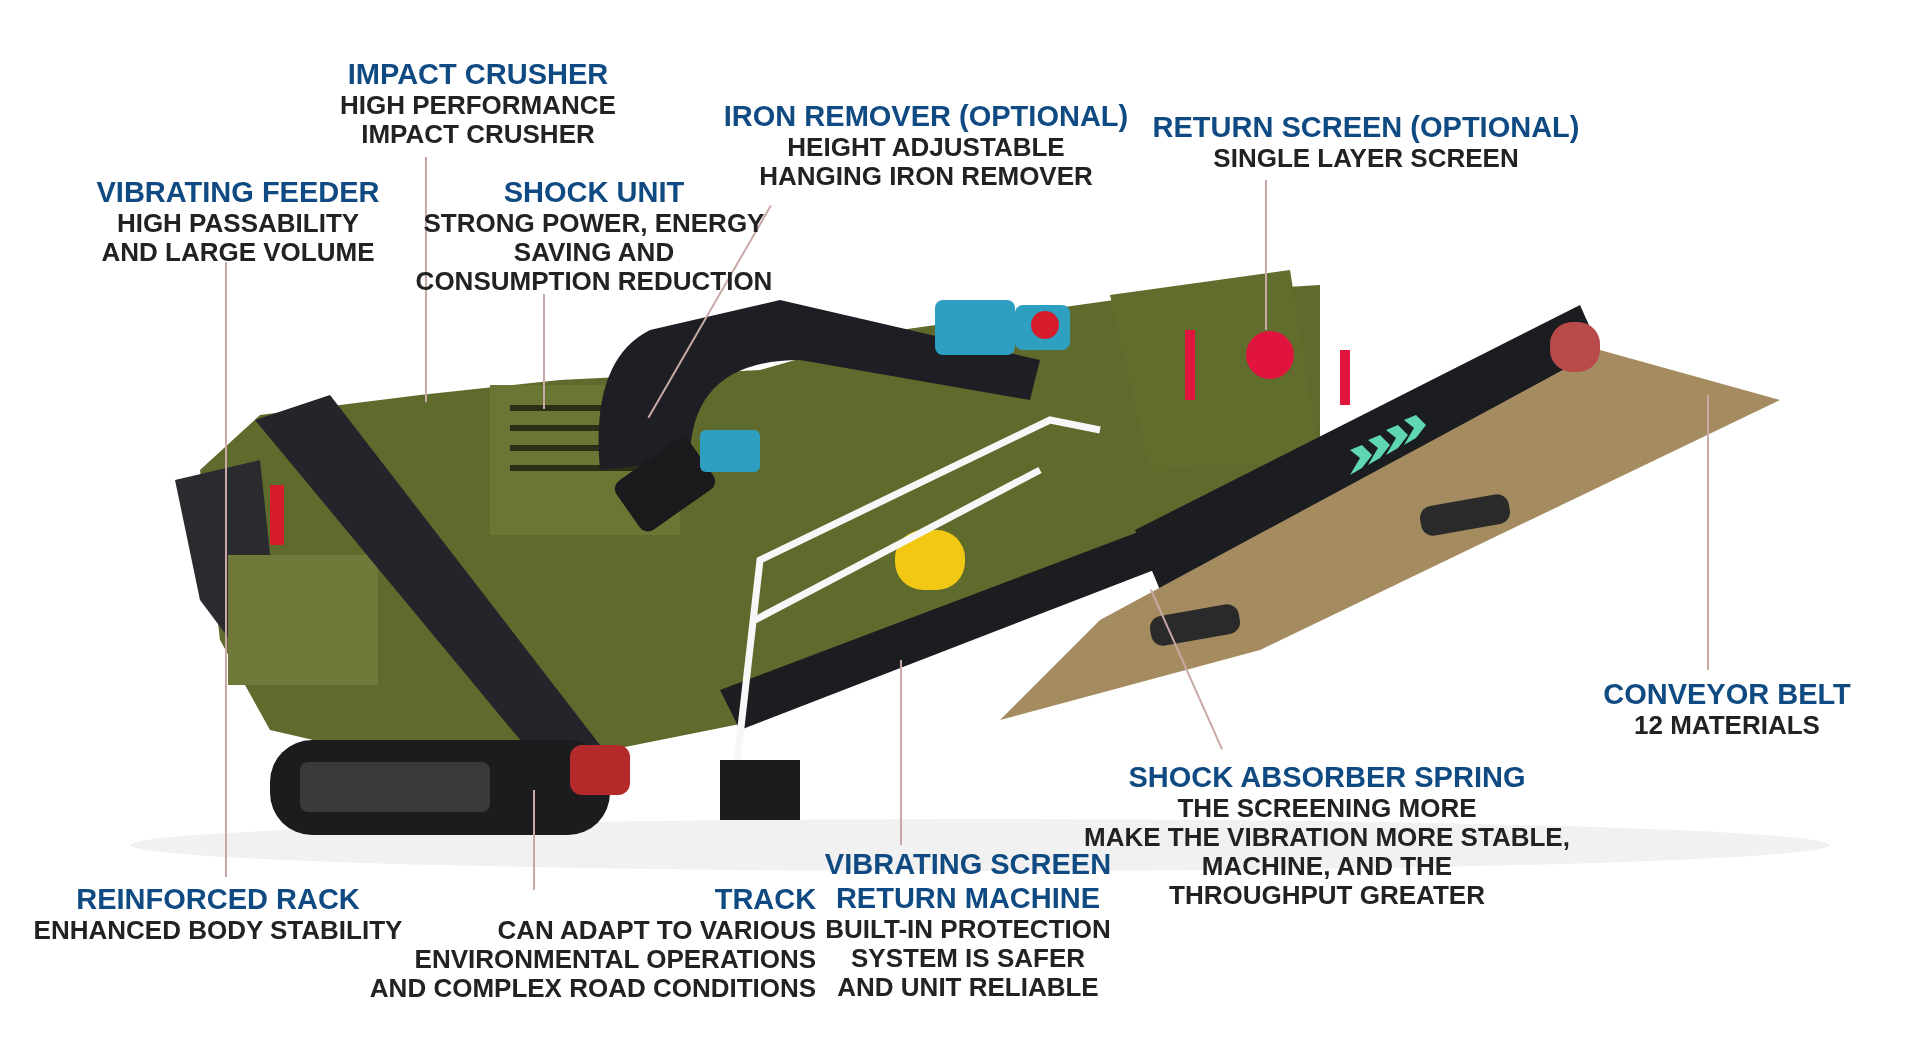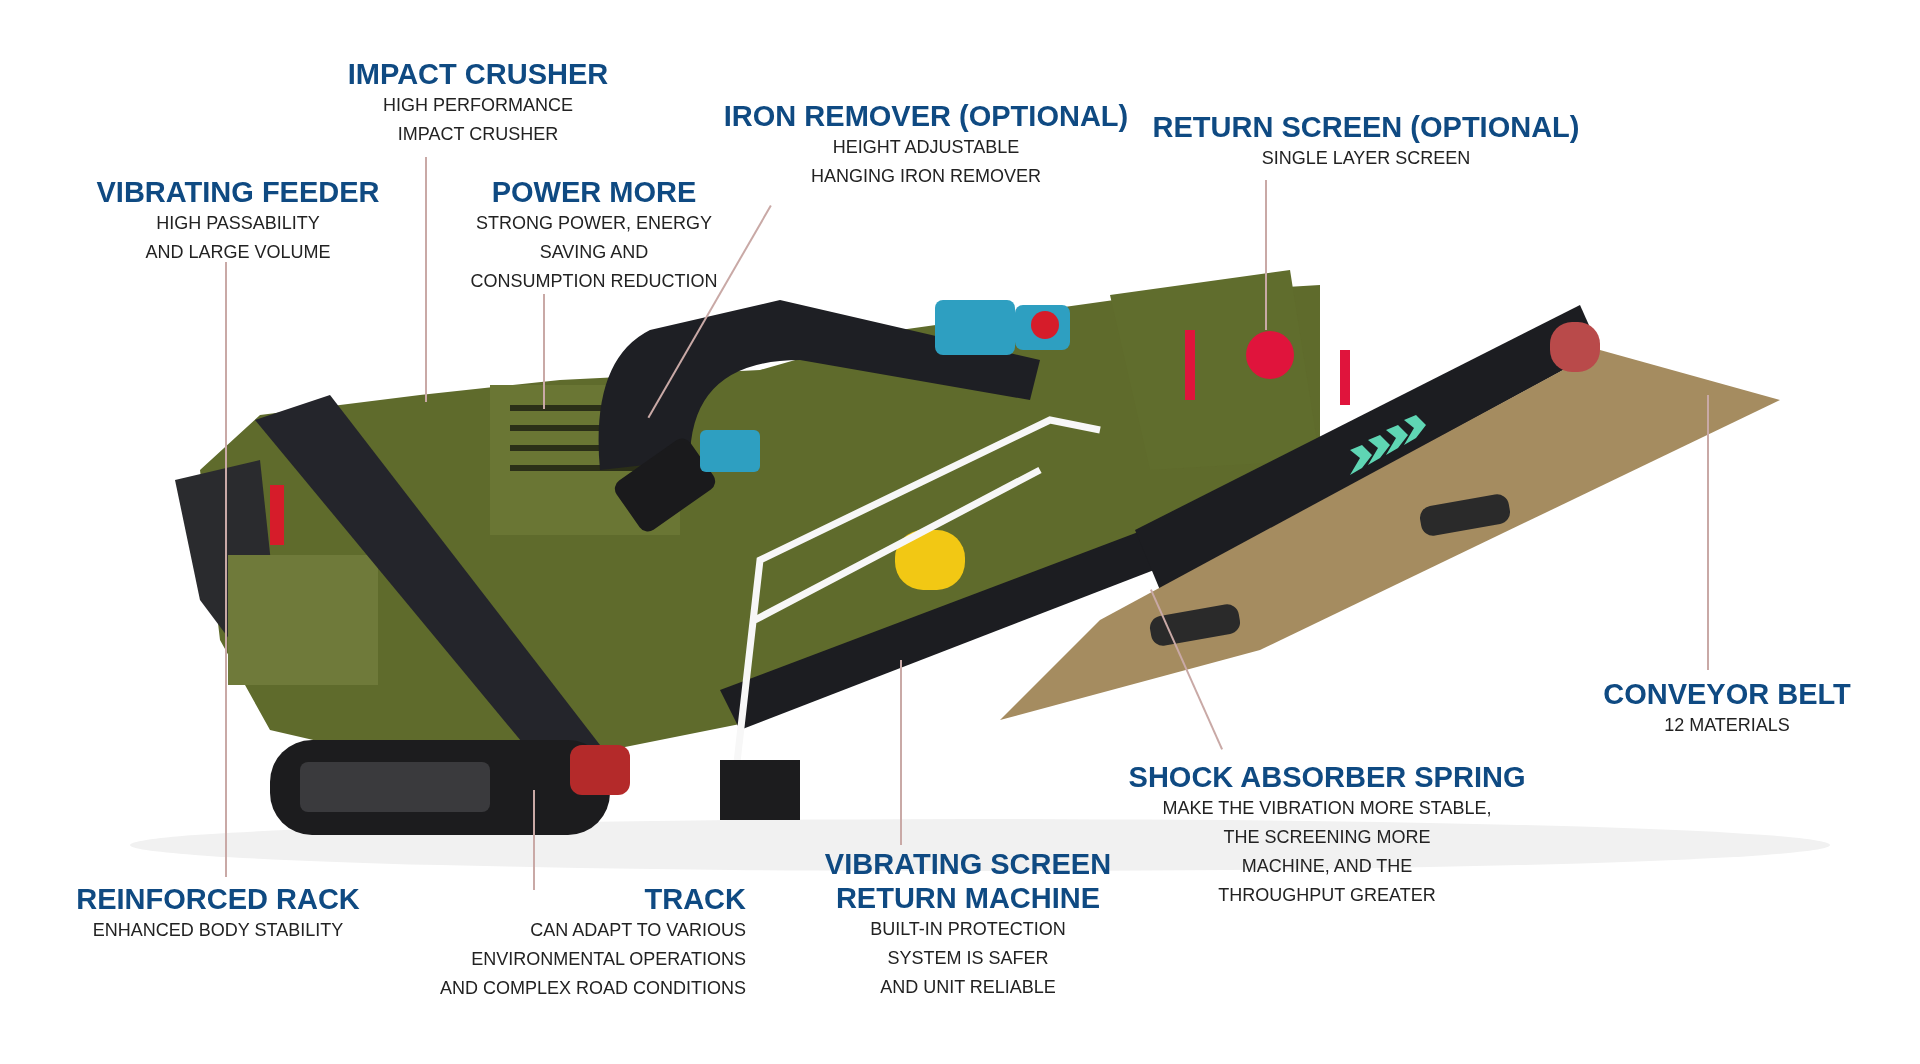--- a/index.html
+++ b/index.html
@@ -1,19 +1,19 @@
 <!DOCTYPE html>
 <html><head>
 <meta charset="utf-8">
 <style>
   html,body{margin:0;padding:0;background:#ffffff;}
   body{width:1920px;height:1064px;position:relative;overflow:hidden;font-family:"Liberation Sans",sans-serif;}
   .label{position:absolute;text-align:center;transform:translateX(-50%);white-space:nowrap;}
   .title{color:#0f4a82;font-weight:700;font-size:29px;line-height:34px;letter-spacing:0;}
-  .desc{color:#222222;font-weight:400;font-size:18px;line-height:29px;}
+  .desc{color:#222222;font-weight:700;font-size:26px;line-height:29px;}
   .leader{position:absolute;background:#c9a9a6;width:2px;}
   svg#machine{position:absolute;left:0;top:0;}
 </style>
 </head>
 <body>
 
 <svg id="machine" width="1920" height="1064" viewBox="0 0 1920 1064">
 
   <ellipse cx="980" cy="845" rx="850" ry="26" fill="#f1f1f1"></ellipse>
 
@@ -92,21 +92,21 @@
   <div class="desc">IMPACT CRUSHER</div>
 </div>
 
 <div class="label" style="left:238px;top:175px;">
   <div class="title">VIBRATING FEEDER</div>
   <div class="desc">HIGH PASSABILITY</div>
   <div class="desc">AND LARGE VOLUME</div>
 </div>
 
 <div class="label" style="left:594px;top:175px;">
-  <div class="title">POWER MORE</div>
+  <div class="title">SHOCK UNIT</div>
   <div class="desc">STRONG POWER, ENERGY</div>
   <div class="desc">SAVING AND</div>
   <div class="desc">CONSUMPTION REDUCTION</div>
 </div>
 
 <div class="label" style="left:926px;top:99px;">
   <div class="title">IRON REMOVER (OPTIONAL)</div>
   <div class="desc">HEIGHT ADJUSTABLE</div>
   <div class="desc">HANGING IRON REMOVER</div>
 </div>
@@ -116,22 +116,22 @@
   <div class="desc">SINGLE LAYER SCREEN</div>
 </div>
 
 <div class="label" style="left:1727px;top:677px;">
   <div class="title">CONVEYOR BELT</div>
   <div class="desc">12 MATERIALS</div>
 </div>
 
 <div class="label" style="left:1327px;top:760px;">
   <div class="title">SHOCK ABSORBER SPRING</div>
+  <div class="desc">THE SCREENING MORE</div>
   <div class="desc">MAKE THE VIBRATION MORE STABLE,</div>
-  <div class="desc">THE SCREENING MORE</div>
   <div class="desc">MACHINE, AND THE</div>
   <div class="desc">THROUGHPUT GREATER</div>
 </div>
 
 <div class="label" style="left:968px;top:847px;">
   <div class="title">VIBRATING SCREEN</div>
   <div class="title">RETURN MACHINE</div>
   <div class="desc">BUILT-IN PROTECTION</div>
   <div class="desc">SYSTEM IS SAFER</div>
   <div class="desc">AND UNIT RELIABLE</div>

